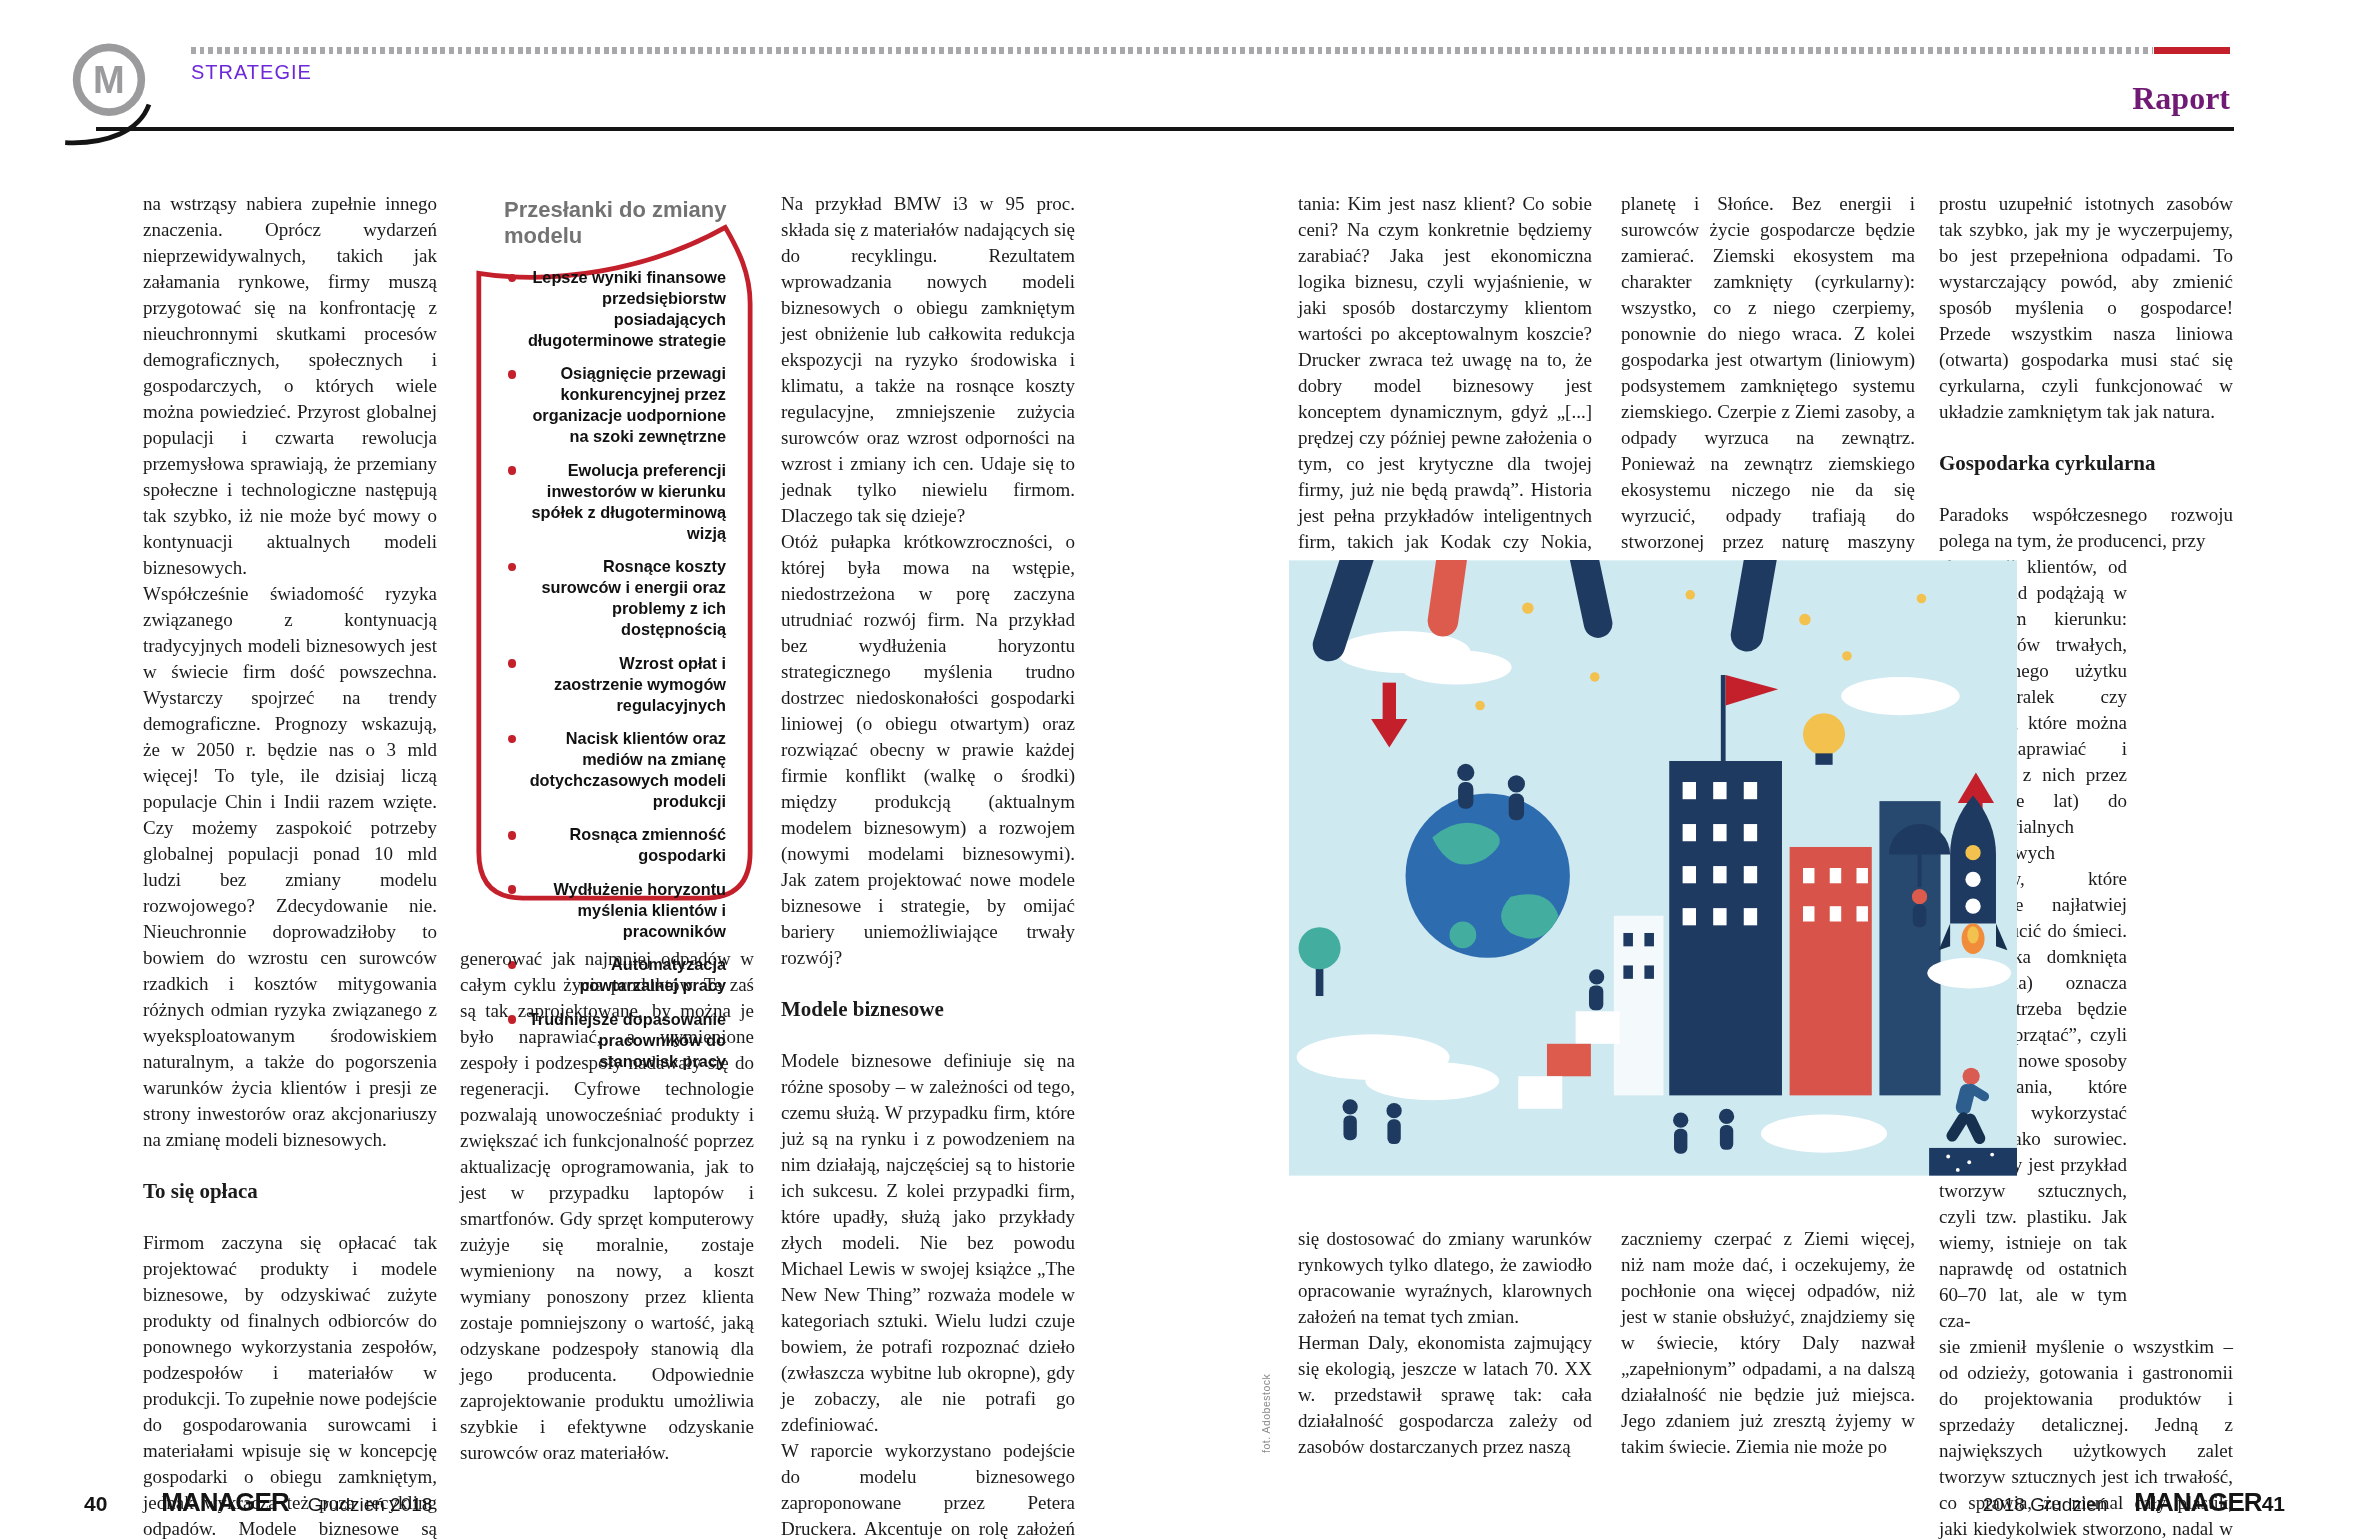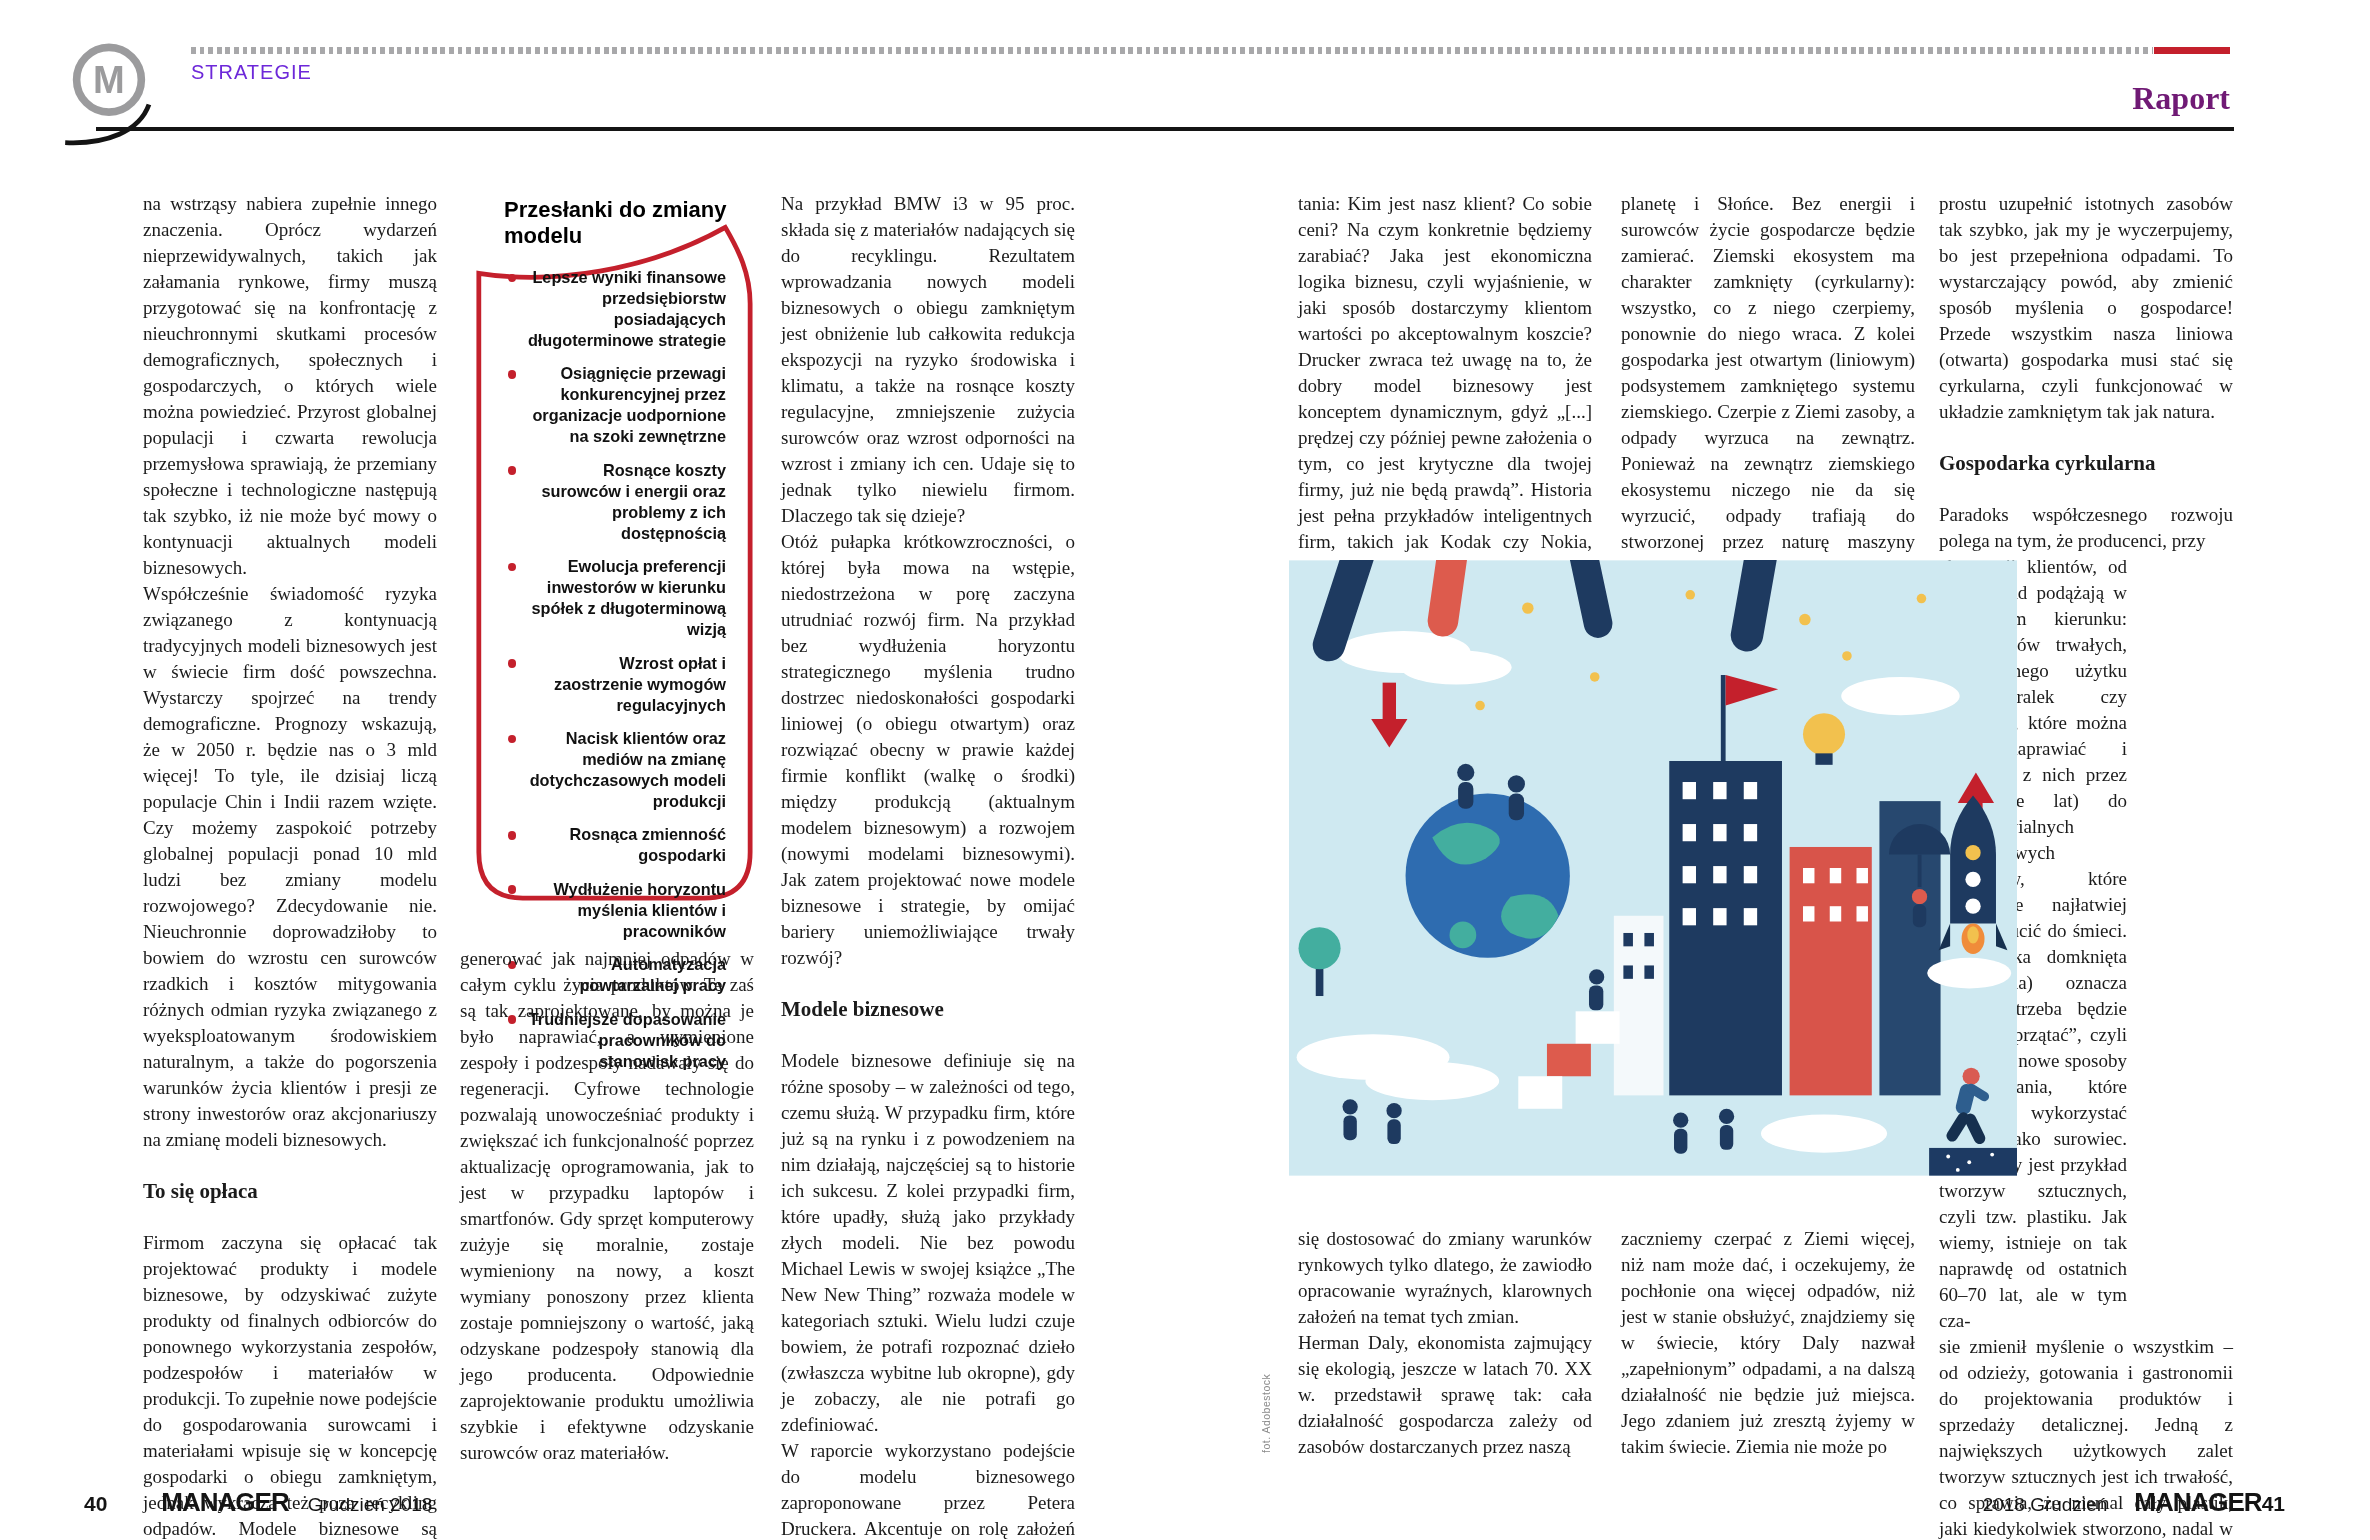--- a/index.html
+++ b/index.html
@@ -28,21 +28,21 @@
   .c4b{left:1298px;top:1226px;}
   .c5{left:1621px;}
   .c5b{left:1621px;top:1226px;}
   .c6{left:1939px;}
   .wrap-narrow{margin-left:106px;width:188px;}
 
   
   .premise-box{position:absolute;left:475px;top:191px;width:278px;height:711px;}
   .premise-border{position:absolute;left:0;top:0;}
   .premise-title{position:absolute;left:29px;top:5.7px;width:229px;
-    font-family:"Liberation Sans",sans-serif;font-weight:bold;font-size:22px;color:#000000;text-align:left;}
+    font-family:"Liberation Sans",sans-serif;font-weight:bold;font-size:22px;color:#737373;text-align:left;}
   .premise-list{position:absolute;left:31px;top:76px;width:220px;margin:0;padding:0;list-style:none;}
   .premise-list li{position:relative;padding-left:21px;margin-bottom:12.4px;
     font-family:"Liberation Sans",sans-serif;font-weight:bold;font-size:16.3px;line-height:21px;
     color:#111;text-align:right;}
   .premise-list li::before{content:"";position:absolute;left:1.9px;top:6.7px;width:8.6px;height:8.6px;
     border-radius:50%;background:#c4202c;}
 
   
   .illustration{position:absolute;left:1289px;top:560px;width:728px;height:616px;}
   .credit{position:absolute;left:1260px;top:1338px;height:115px;
@@ -88,22 +88,22 @@
   </div>
 
   <div class="premise-box">
     <svg class="premise-border" width="278" height="711" viewBox="0 0 291 744">
       <path d="M 50 740 Q 4 740 4 692 L 4 86 C 80 98 180 84 262 38 C 276 62 288 86 288 118 L 288 692 Q 288 740 240 740 Z" fill="none" stroke="#c4202c" stroke-width="5" stroke-linecap="round"></path>
     </svg>
     <div class="premise-title">Przesłanki do zmiany modelu</div>
     <ul class="premise-list">
       <li>Lepsze wyniki finansowe przedsiębiorstw posiadających długoterminowe strategie</li>
       <li>Osiągnięcie przewagi konkurencyjnej przez organizacje uodpornione na szoki zewnętrzne</li>
+      <li>Ewolucja preferencji inwestorów w kierunku spółek z długoterminową wizją</li>
       <li>Rosnące koszty surowców i energii oraz problemy z ich dostępnością</li>
-      <li>Ewolucja preferencji inwestorów w kierunku spółek z długoterminową wizją</li>
       <li>Wzrost opłat i zaostrzenie wymogów regulacyjnych</li>
       <li>Nacisk klientów oraz mediów na zmianę dotychczasowych modeli produkcji</li>
       <li>Rosnąca zmienność gospodarki</li>
       <li>Wydłużenie horyzontu myślenia klientów i pracowników</li>
       <li>Automatyzacja powtarzalnej pracy</li>
       <li>Trudniejsze dopasowanie pracowników do stanowisk pracy</li>
     </ul>
   </div>
 
   <div class="col c2-body">

